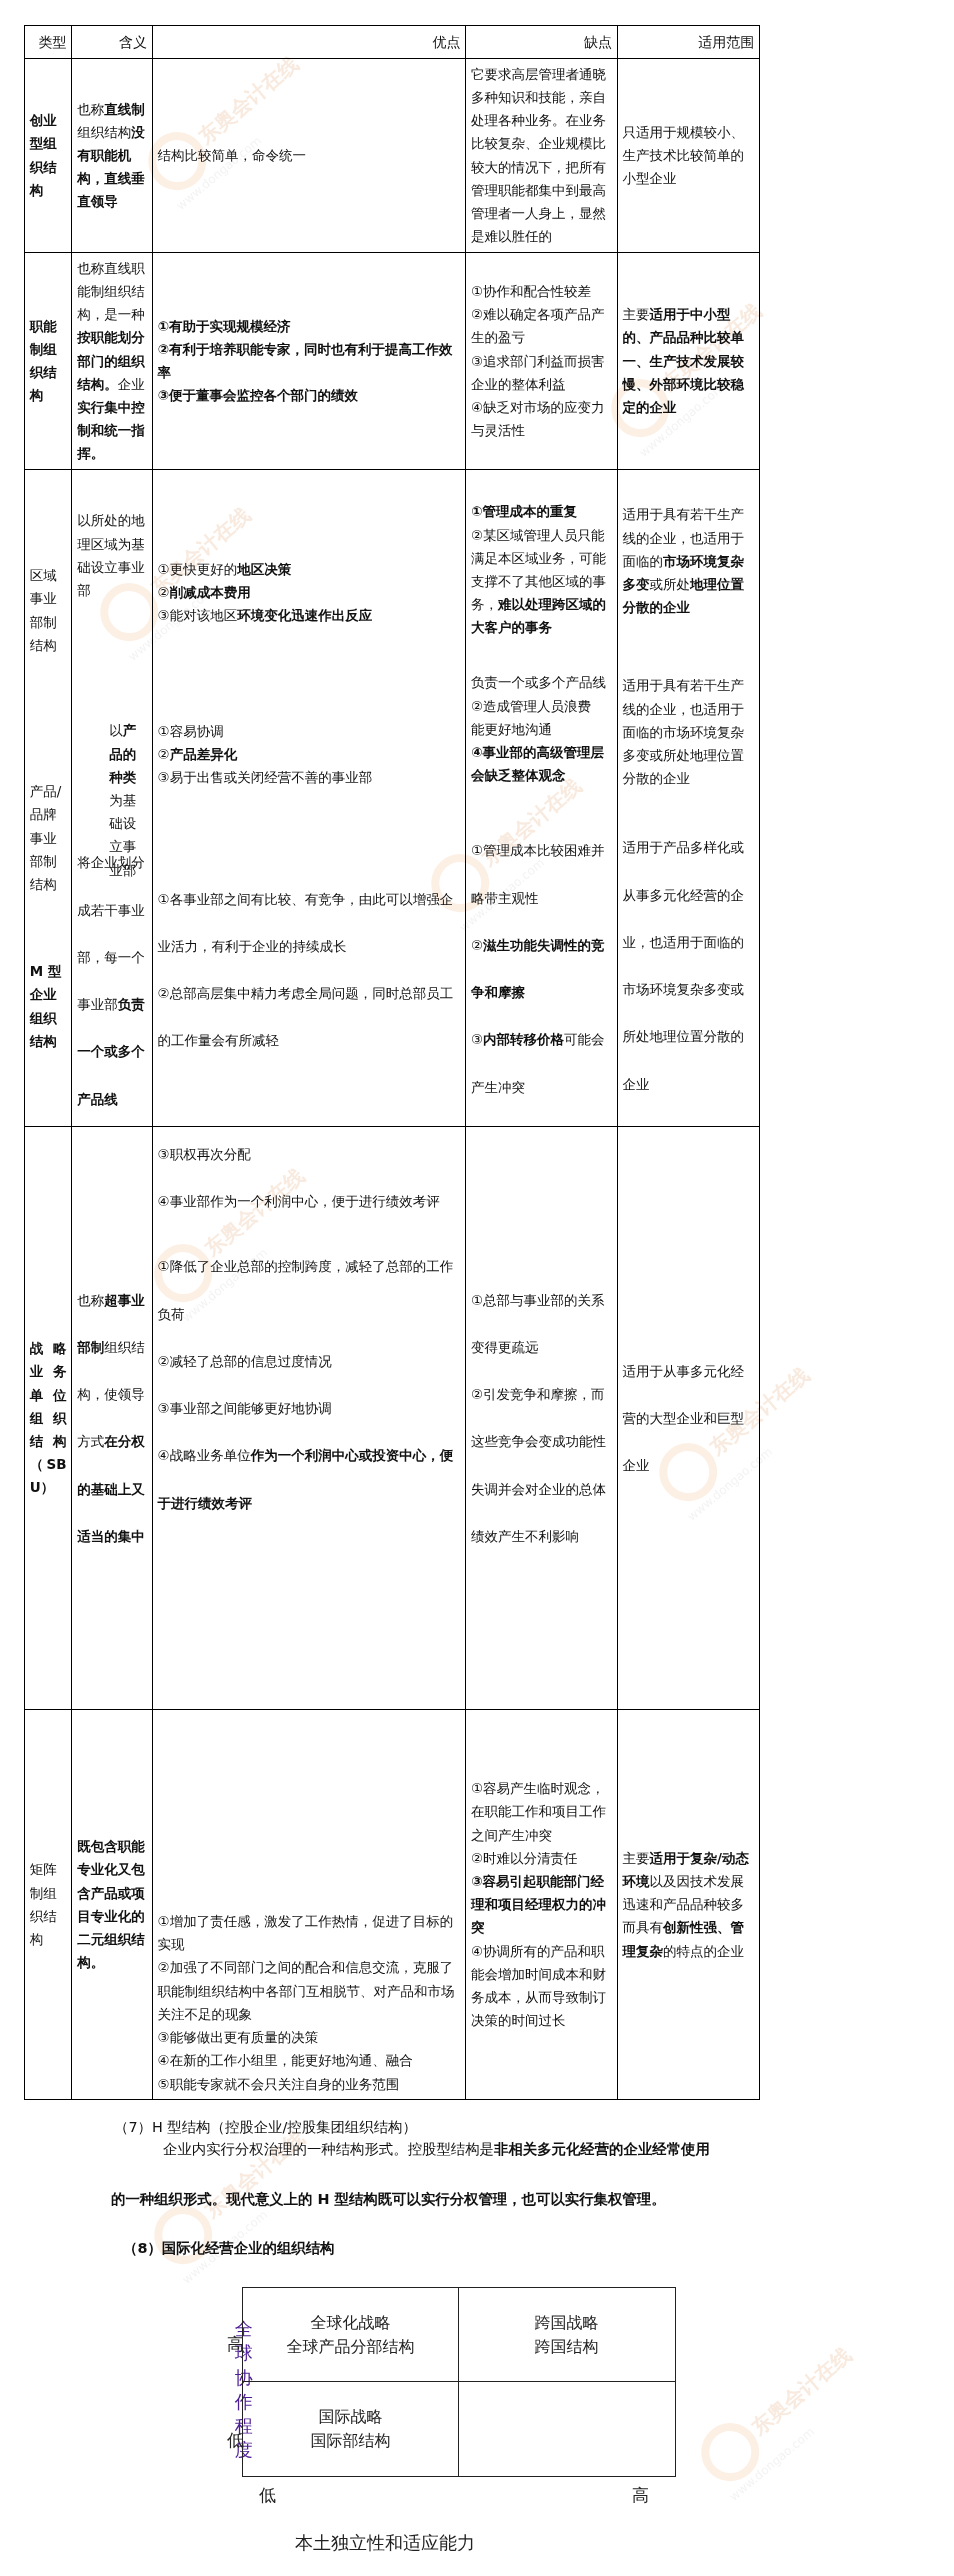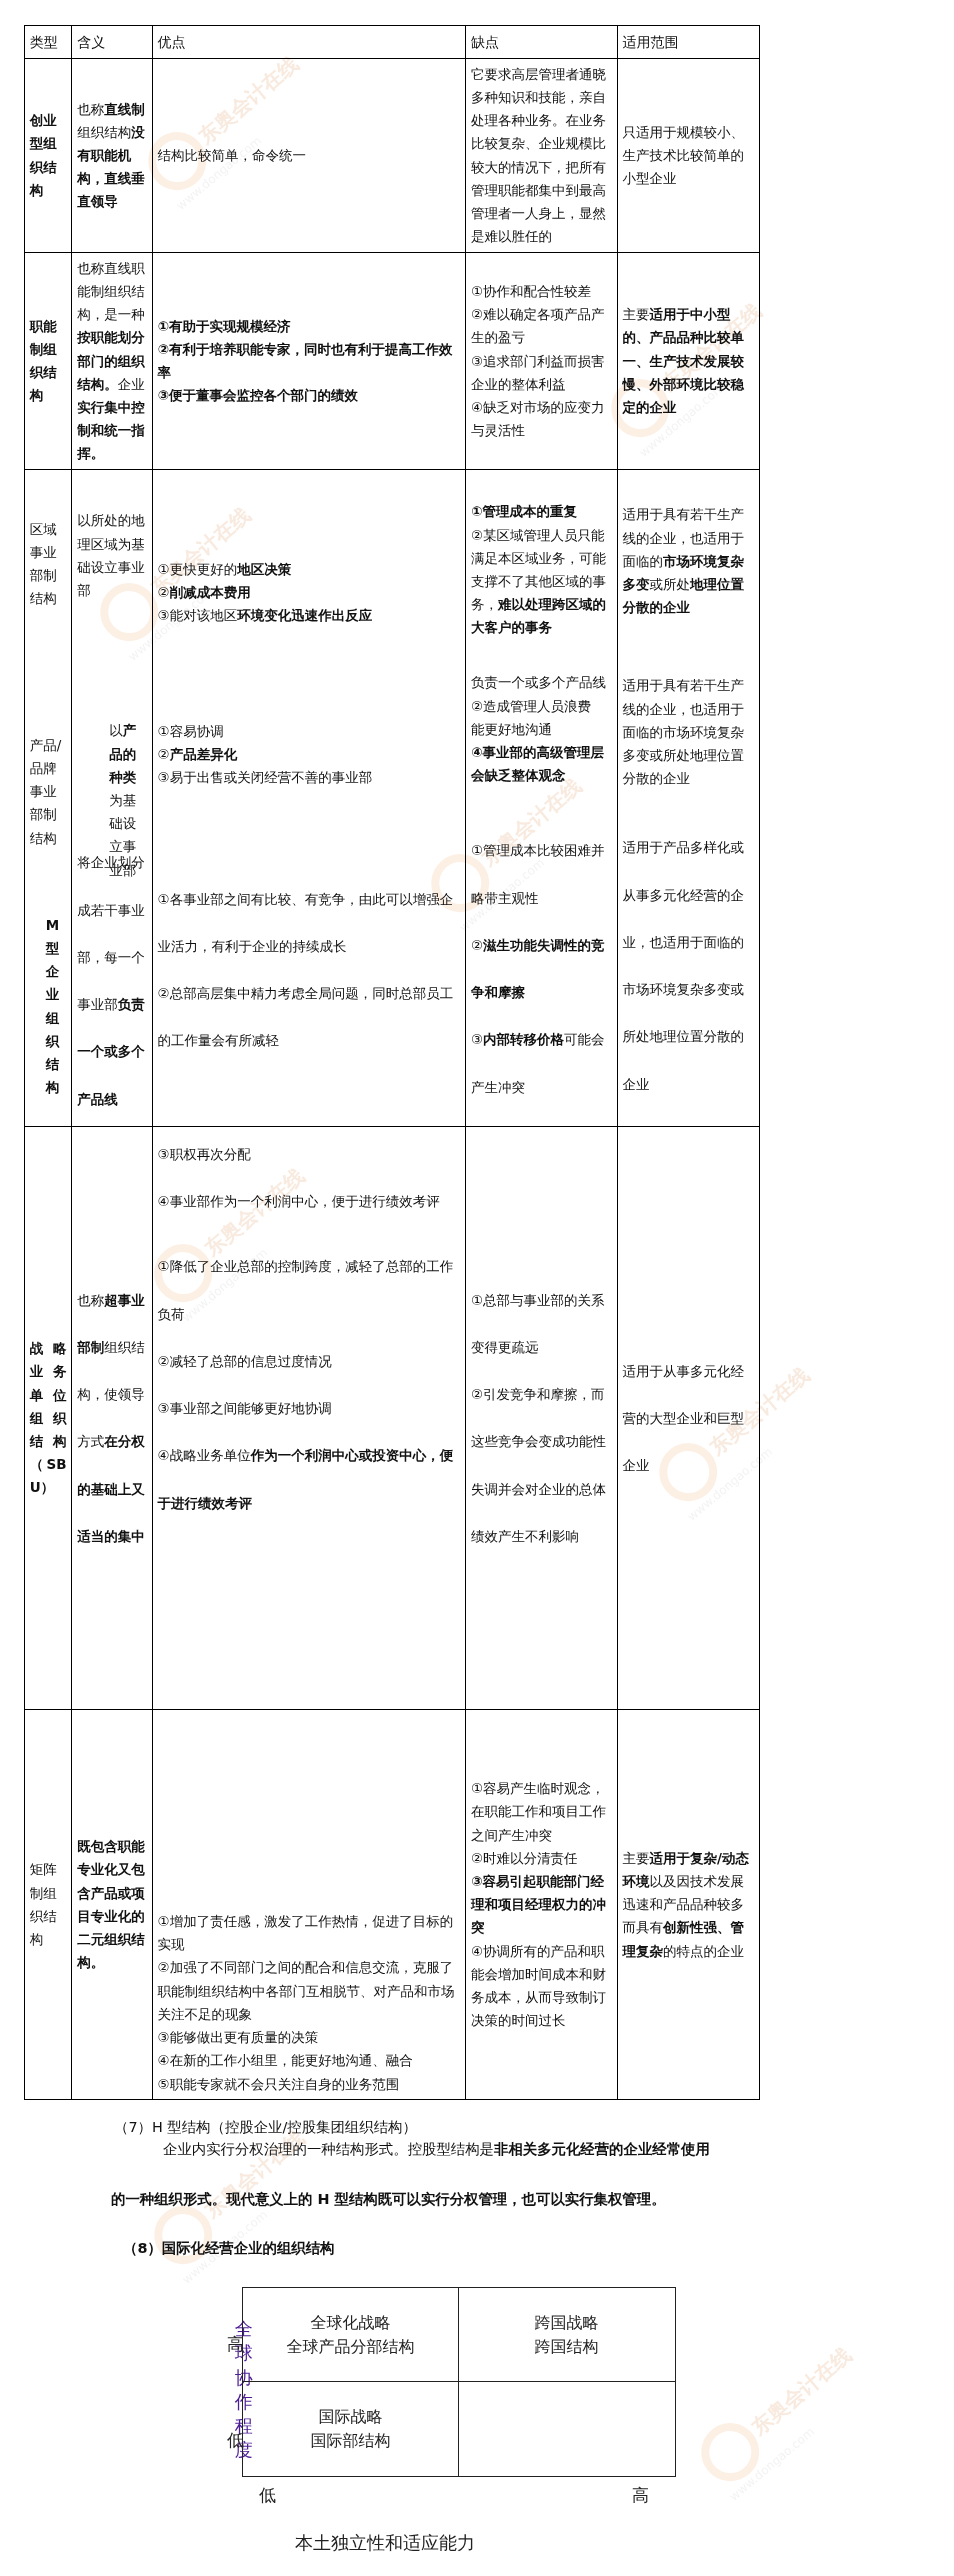--- a/index.html
+++ b/index.html
@@ -3,21 +3,21 @@
 <meta charset="utf-8">
 <style>
   html, body { margin:0; padding:0; background:#ffffff; }
   body { width:954px; height:2576px; position:relative; font-family:"DejaVu Sans", "Liberation Sans", sans-serif; color:#111; overflow:hidden; }
   .wm { position:absolute; color:#f3d9c4; font-weight:bold; font-size:20.4px; transform:rotate(-40deg); opacity:.55; pointer-events:none; white-space:nowrap; }
   .wm small { display:block; font-size:12px; color:#e9e9e9; font-weight:normal; }
   .wm .ring { display:inline-block; width:42px; height:42px; border-radius:50%; border:8.4px solid #fbe3cf; margin-right:3.6px; vertical-align:middle; }
 
   table.main { position:absolute; left:24px; top:25px; width:736px; border-collapse:collapse; table-layout:fixed; font-size:13.5px; line-height:1.72; }
   table.main th, table.main td { border:1.5px solid #000; vertical-align:middle; padding:3.6px 4.8px; word-break:break-all; }
-  table.main th { font-weight:normal; text-align:left; height:25px; font-size:14px; }
+  table.main th { font-weight:normal; text-align:right; height:25px; font-size:14px; }
   .c1 { width:46px; } .c2 { width:78px; } .c3 { width:304px; } .c4 { width:147px; } .c5 { width:138px; }
   .b { font-weight:bold; }
   .div-row td { vertical-align:top; }
   .para { position:absolute; font-size:14.4px; line-height:1.5; }
 
   .matrix { position:absolute; left:242px; top:2287px; width:432px; height:188px; border:1.2px solid #222; }
   .matrix .hline { position:absolute; left:0; right:0; top:93px; height:1.2px; background:#222; }
   .matrix .vline { position:absolute; top:0; bottom:0; left:215px; width:1.2px; background:#222; }
   .quad { position:absolute; width:215px; height:93px; display:flex; flex-direction:column; align-items:center; justify-content:center; font-size:16px; line-height:1.5; color:#222; }
   .axis-label { position:absolute; font-size:17px; color:#222; }
@@ -76,21 +76,21 @@
         <div>③追求部门利益而损害企业的整体利益</div>
         <div>④缺乏对市场的应变力与灵活性</div>
       </td>
       <td><span>主要</span><span class="b">适用于中小型的、产品品种比较单一、生产技术发展较慢、外部环境比较稳定的企业</span></td>
     </tr>
 
     <tr class="div-row" style="height:636px;">
       <td style="padding-top:24px;">
         <div style="height:216px;">区域事业部制结构</div>
         <div style="height:162px;">产品/品牌事业部制结构</div>
-        <div class="b" style="margin-top:18px;margin-left:16px;">M 型企业组织结构</div>
+        <div class="b" style="margin-top:18px;">M 型企业组织结构</div>
       </td>
       <td style="padding-top:39px;">
         <div style="height:210px;">以所处的地理区域为基础设立事业部</div>
         <div style="height:120px;margin-left:32px;"><span>以</span><span class="b">产品的种类</span><span>为基础设立事业部</span></div>
         <div style="line-height:3.5;"><span>将企业划分成若干事业部，每一个事业部</span><span class="b">负责一个或多个产品线</span></div>
       </td>
       <td style="padding-top:29px;">
         <div style="height:162px;">
           <div><span>①更快更好的</span><span class="b">地区决策</span></div>
           <div><span>②</span><span class="b">削减成本费用</span></div>

